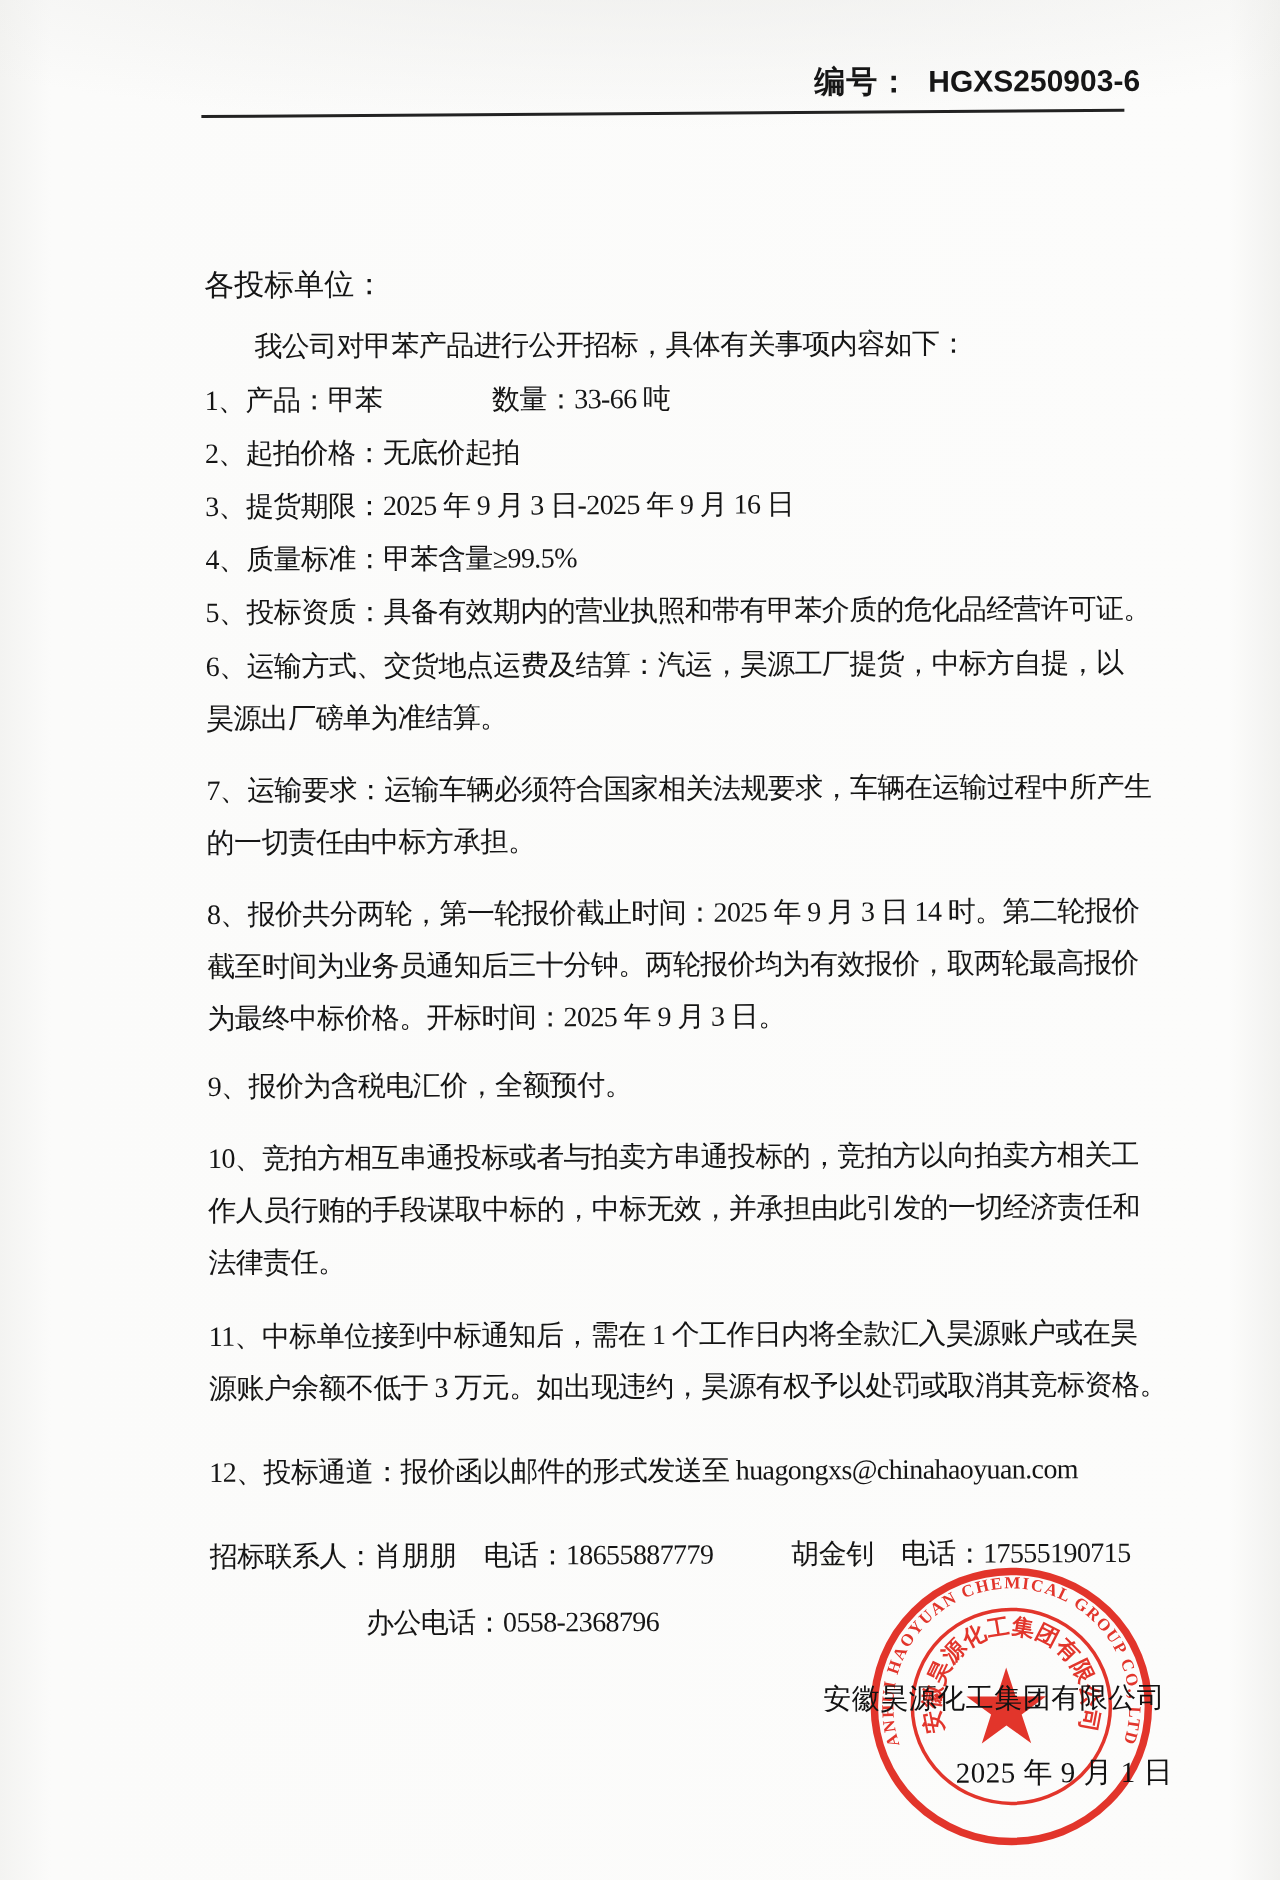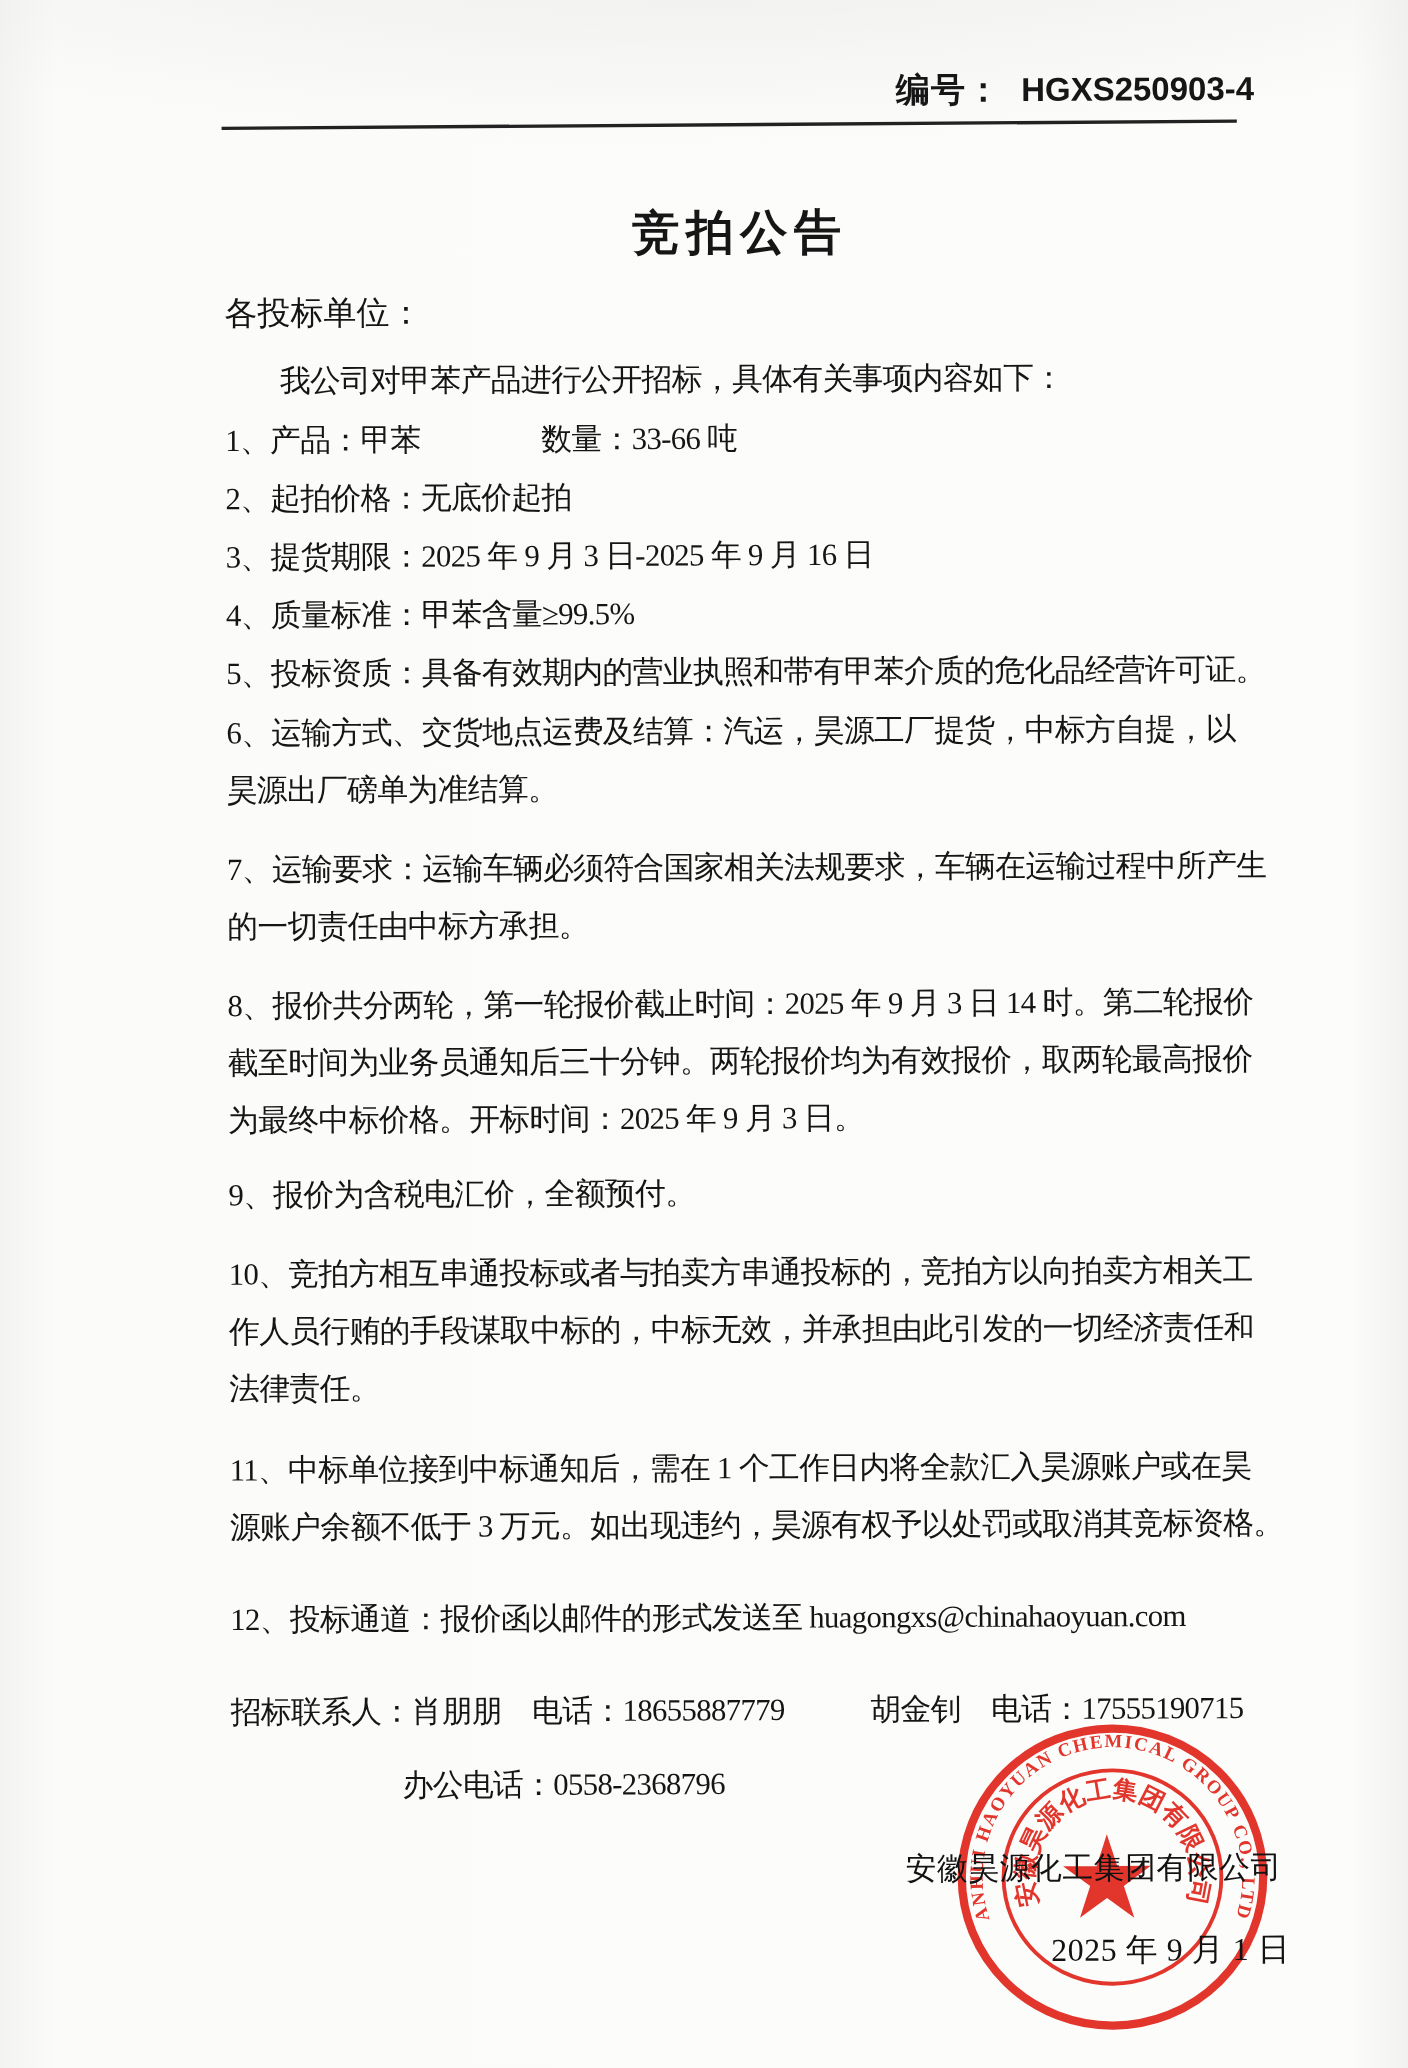--- a/index.html
+++ b/index.html
@@ -34,25 +34,24 @@
   
   .seal{position:absolute;left:863px;top:1563px;width:290px;height:290px;mix-blend-mode:multiply;opacity:0.93;}
   .seal text{font-family:"Liberation Serif","DejaVu Serif",serif;}
 </style>
 </head>
 <body>
 
 <div class="page">
 
   <div class="ref">
-    <span>编号：</span><span class="num">HGXS250903-4</span>
+    <span>编号：</span><span class="num">HGXS250903-6</span>
   </div>
   <div class="hrule"></div>
 
-  <div class="title">竞拍公告</div>
 
   <div class="bl salutation">各投标单位：</div>
   <div class="bl intro">我公司对甲苯产品进行公开招标，具体有关事项内容如下：</div>
 
   <div class="bl" style="top:380px">1、产品：甲苯　　　　数量：33-66 吨</div>
   <div class="bl" style="top:433px">2、起拍价格：无底价起拍</div>
   <div class="bl" style="top:486px">3、提货期限：2025 年 9 月 3 日-2025 年 9 月 16 日</div>
   <div class="bl" style="top:539px">4、质量标准：甲苯含量≥99.5%</div>
   <div class="bl" style="top:592px">5、投标资质：具备有效期内的营业执照和带有甲苯介质的危化品经营许可证。</div>
   <div class="bl" style="top:646px">6、运输方式、交货地点运费及结算：汽运，昊源工厂提货，中标方自提，以</div>

